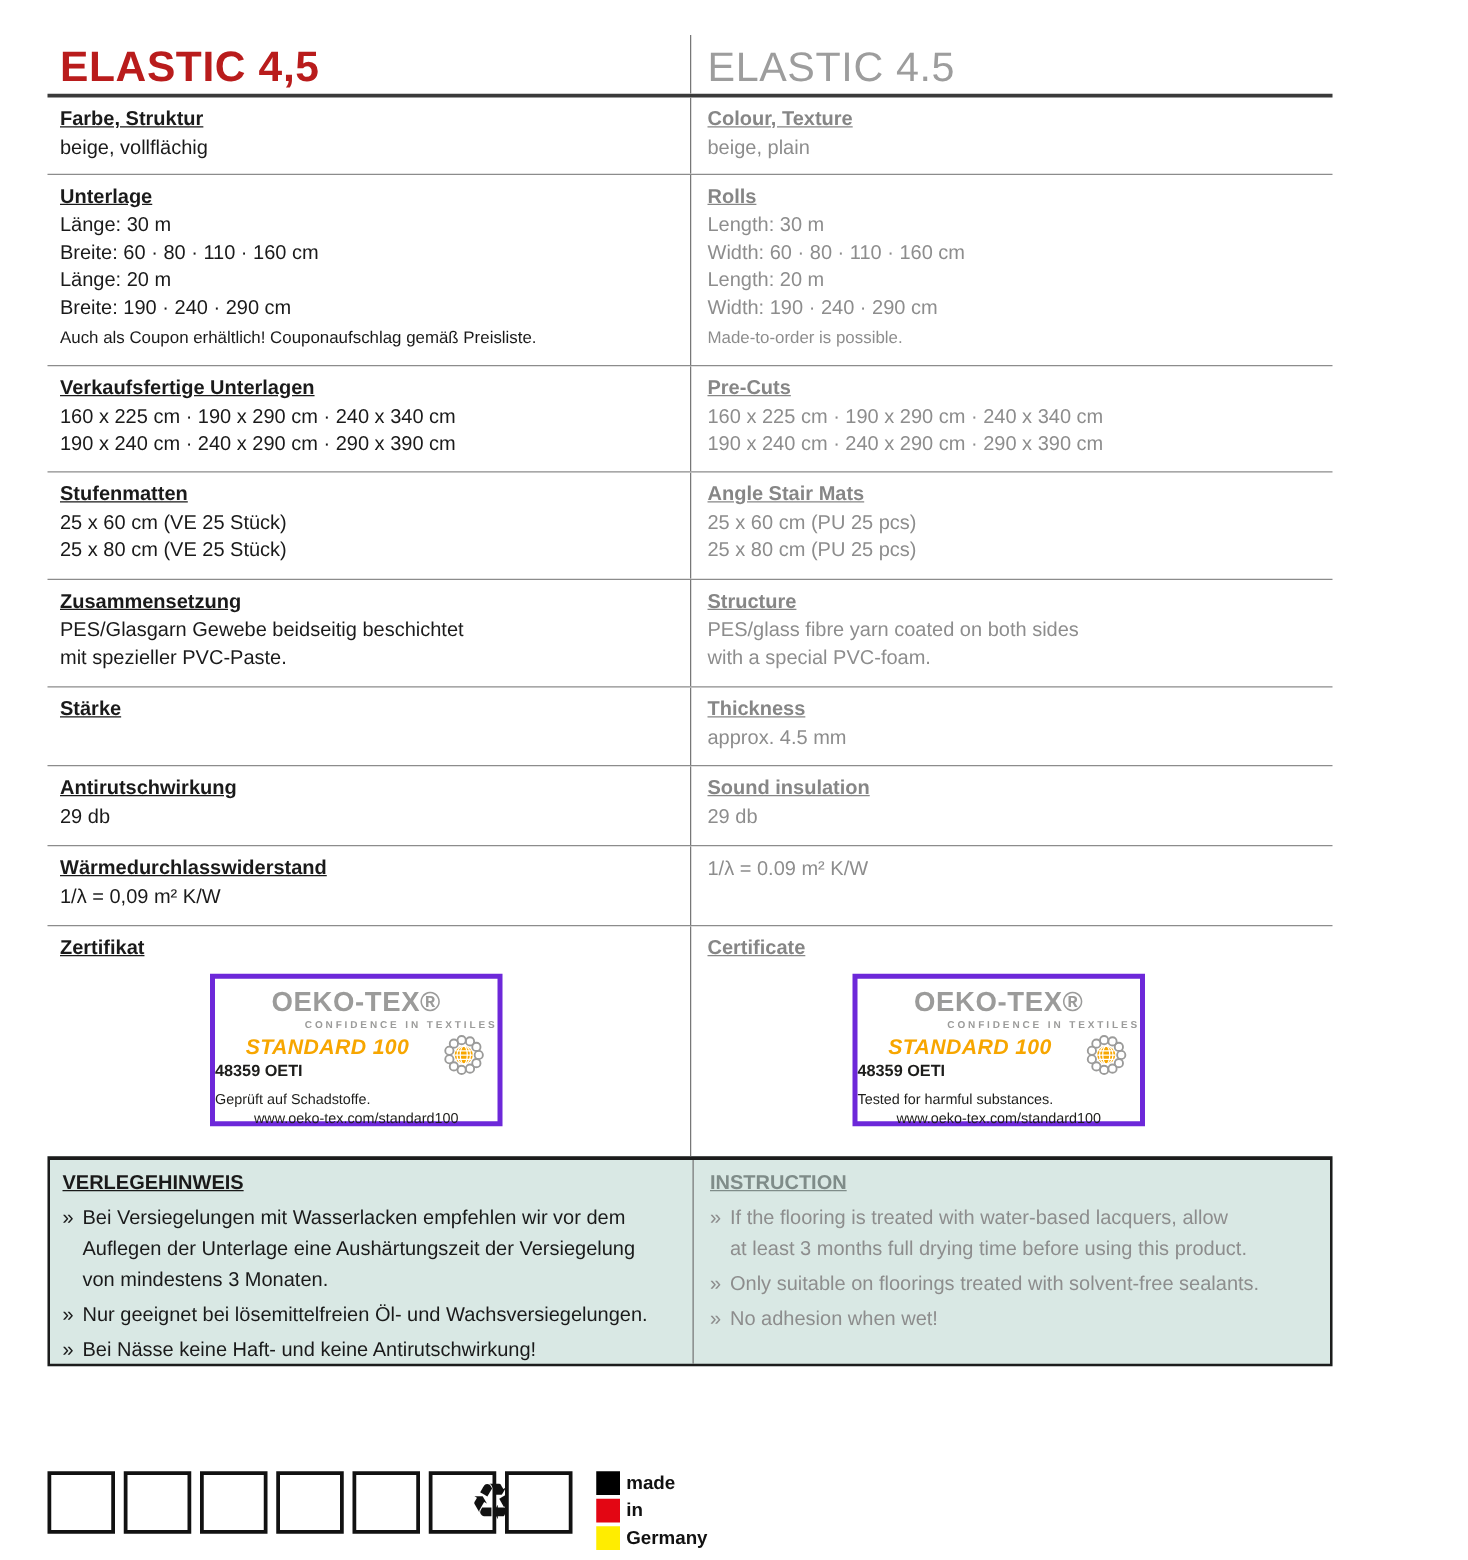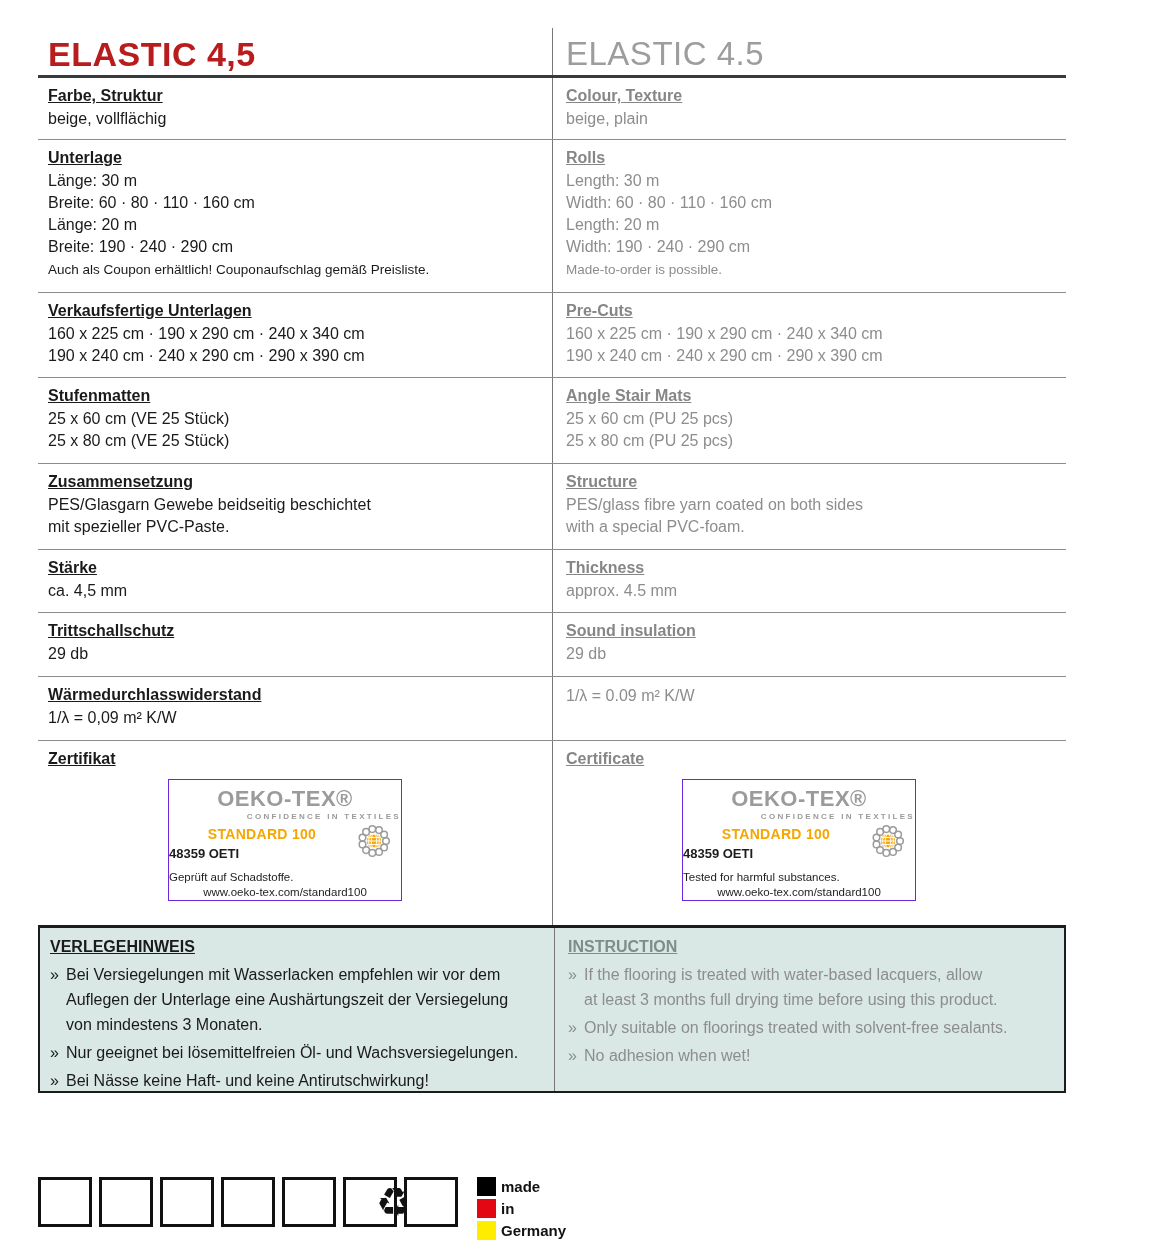--- a/index.html
+++ b/index.html
@@ -13,26 +13,26 @@
   .title-row .cell{padding-bottom:3px;}
   .t-de{font-size:34px;font-weight:bold;letter-spacing:.5px;color:#b91c1c;line-height:36px;}
   .t-en{font-size:33px;font-weight:normal;letter-spacing:.5px;color:#9d9d9d;line-height:36px;}
   .h{font-size:16px;font-weight:bold;line-height:20px;margin-bottom:2px;color:#1a1a1a;text-decoration:underline;}
   .cell.r .h{color:#868686;}
   .line{font-size:16px;line-height:22px;}
   .note{font-size:13.5px;line-height:20px;margin-top:2px;}
   .rh62{height:62px}.rh153{height:153px}.rh85{height:85px}.rh86{height:86px}
   .rh63{height:63px}.rh64{height:64px}.rh184{height:184px}
   
-  .certbox{width:234px;height:122px;box-sizing:border-box;border:1px solid #6d28d9;background:#fff;
+  .certbox{width:234px;height:122px;box-sizing:border-box;border:4px solid #6d28d9;background:#fff;
     position:relative;margin-top:10px;margin-left:120px;}
   .cell.r .certbox{margin-left:116px;}
   .cb-brand{font-size:22px;font-weight:bold;color:#9b9b9a;text-align:center;letter-spacing:.5px;margin-top:7px;line-height:24px;}
   .cb-tag{font-size:8px;font-weight:bold;color:#9b9b9a;text-align:right;letter-spacing:2.3px;margin-top:1px;line-height:10px;}
-  .cb-std{font-size:14px;font-weight:bold;color:#f7a600;text-align:center;padding-right:46px;line-height:23px;margin-top:1px;letter-spacing:.3px;}
+  .cb-std{font-size:17px;font-weight:bold;color:#f7a600;text-align:center;padding-right:46px;line-height:23px;margin-top:1px;letter-spacing:.3px;font-style:italic;}
   .cb-num{font-size:13px;font-weight:bold;color:#1d1d1b;padding-right:50px;line-height:16px;}
   .cb-note{font-size:11.5px;color:#1d1d1b;line-height:15px;margin-top:8px;}
   .cb-url{font-size:11.5px;color:#1d1d1b;text-align:center;line-height:15px;}
   .flower{position:absolute;right:8px;top:37px;}
   
   .teal{height:168px;background:#d9e8e4;border:2px solid #1c1c1c;border-top-width:3px;}
   .teal .cell{padding-top:9px;padding-right:6px;}
   .teal .h{margin-bottom:5px;}
   .teal .cell.r .h{color:#7f8c89;}
   .bullet{display:flex;margin-bottom:3px;}
@@ -128,31 +128,30 @@
     <div class="cell r">
       <div class="h">Structure</div>
       <div class="line">PES/glass fibre yarn coated on both sides</div>
       <div class="line">with a special PVC-foam.</div>
     </div>
   </div>
 
   <div class="row rule rh63">
     <div class="cell">
       <div class="h">Stärke</div>
-      <div class="line">ca. 4,5 mm</div>
     </div>
     <div class="cell r">
       <div class="h">Thickness</div>
       <div class="line">approx. 4.5 mm</div>
     </div>
   </div>
 
   <div class="row rule rh64">
     <div class="cell">
-      <div class="h">Trittschallschutz</div>
+      <div class="h">Antirutschwirkung</div>
       <div class="line">29 db</div>
     </div>
     <div class="cell r">
       <div class="h">Sound insulation</div>
       <div class="line">29 db</div>
     </div>
   </div>
 
   <div class="row rule rh64">
     <div class="cell">

